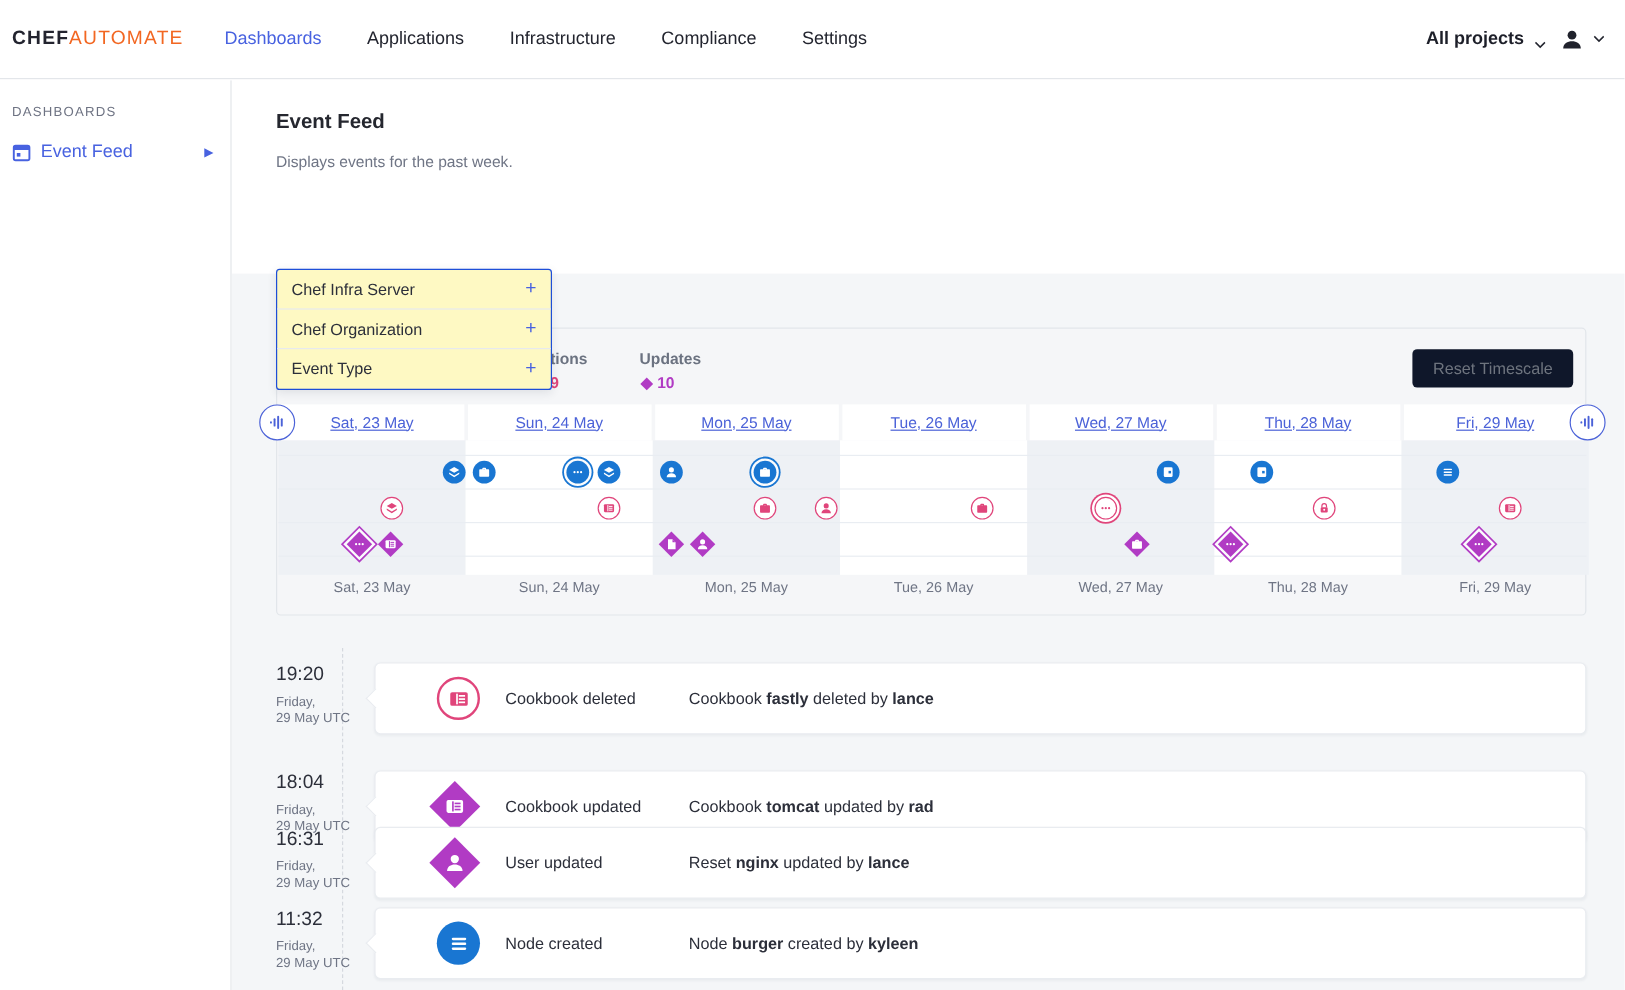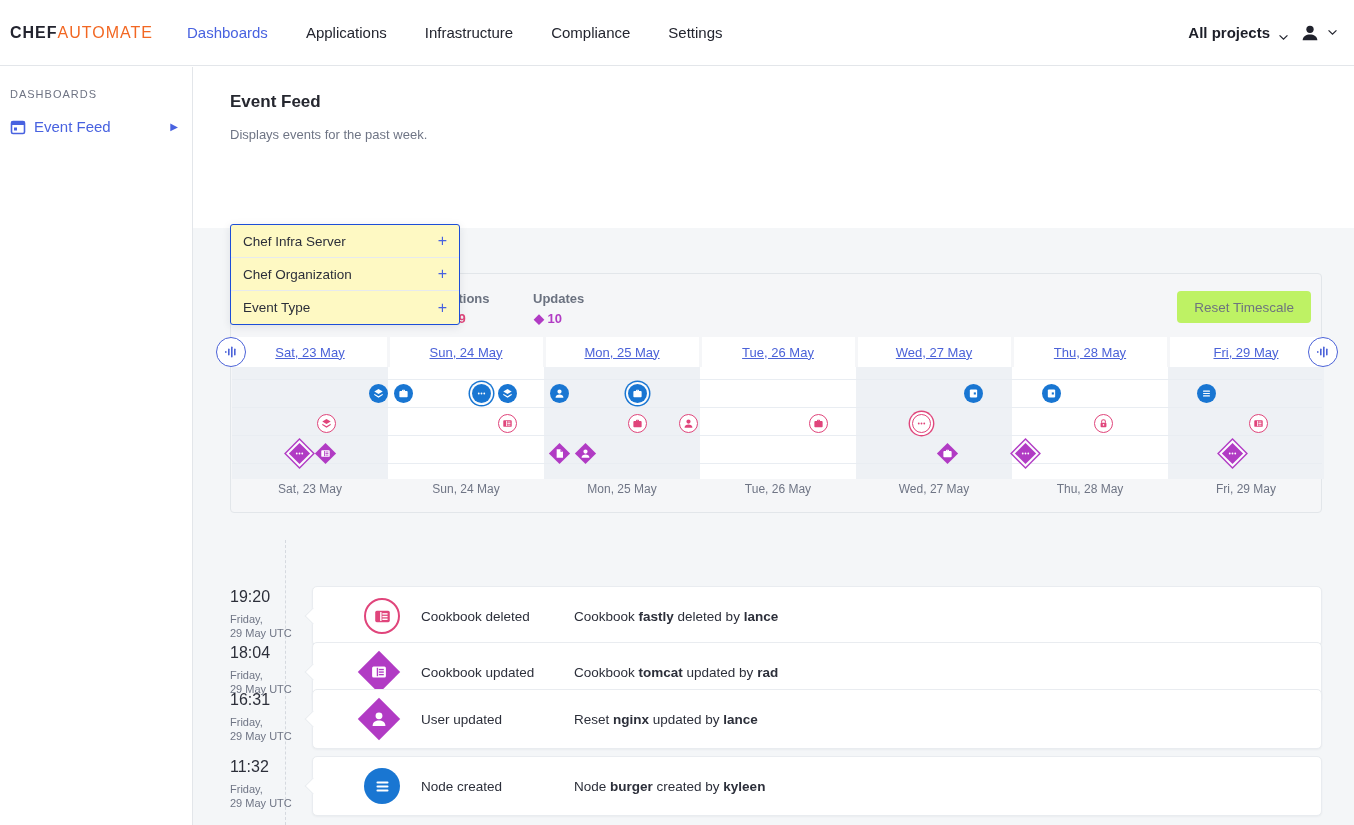--- a/index.html
+++ b/index.html
@@ -48,21 +48,21 @@
   .dd-label { font-size:13.5px; color:#2c2f3a; }
   .dd-plus { font-size:16px; color:#4862e0; cursor:pointer; }
 
   
   #tl-card { position:absolute; left:230px; top:273px; width:1092px; height:240px;
              background:#f5f6f8; border:1px solid #e2e6ea; border-radius:4px; z-index:5; }
   .legend-item { position:absolute; top:17px; }
   .legend-label { font-size:13px; font-weight:700; color:#6b7280; }
   .legend-value { margin-top:5px; font-size:13px; font-weight:700; }
   #reset-btn { position:absolute; right:10px; top:17px; height:32px; padding:0 17px;
-               background:#bef264; border:none; border-radius:4px; font-family:"Liberation Sans",sans-serif;
+               background:#0f172a; border:none; border-radius:4px; font-family:"Liberation Sans",sans-serif;
                font-size:13.5px; color:#6e747e; cursor:pointer; }
   #tl-header { position:absolute; left:1px; top:63px; width:1090px; height:30px; }
   .day-cell { position:absolute; top:0; height:30px; background:#fff; display:flex; align-items:center; justify-content:center; }
   .day-link { font-size:13px; color:#4b62d8; text-decoration:underline; cursor:pointer; }
   #tl-body { position:absolute; left:1px; top:93px; width:1090px; height:112px; }
   .stripe { position:absolute; top:0; height:112px; }
   .gridline { position:absolute; left:0; width:1090px; height:1px; background:#e9edf2; }
   #tl-axis { position:absolute; left:1px; top:208px; width:1090px; height:16px; }
   .axis-lbl { position:absolute; top:0; text-align:center; font-size:12px; color:#6f7585; }
 
@@ -440,21 +440,21 @@
         <rect x="2" y="7" width="1.6" height="2" rx=".8" fill="#4b62d8"></rect>
         <rect x="5" y="4.5" width="1.6" height="7" rx=".8" fill="#4b62d8"></rect>
         <rect x="8" y="2.5" width="1.6" height="11" rx=".8" fill="#4b62d8"></rect>
         <rect x="11" y="4.5" width="1.6" height="7" rx=".8" fill="#4b62d8"></rect>
       </svg>
     </div>
   </div>
 
   <div id="feed-line"></div>
   <div id="feed">
-      <div class="feed-row" style="top: 586px;">
+      <div class="feed-row" style="top: 552px;">
         <div class="feed-time">
           <div class="t">19:20</div>
                   <div class="d">Friday,<br>29 May UTC</div>
         </div>
         <div class="feed-card">
           <div class="feed-icon fk-delete">
             <svg width="19" height="19" viewBox="0 0 12 12" xmlns="http://www.w3.org/2000/svg">
               <rect x="1.4" y="2.4" width="9.2" height="7.2" rx="1" fill="#e0457b"></rect>
               <rect x="4.5" y="3.2" width="0.9" height="5.6" fill="#ffffff"></rect>
               <rect x="5.9" y="3.9" width="3.3" height="0.9" fill="#ffffff"></rect>

